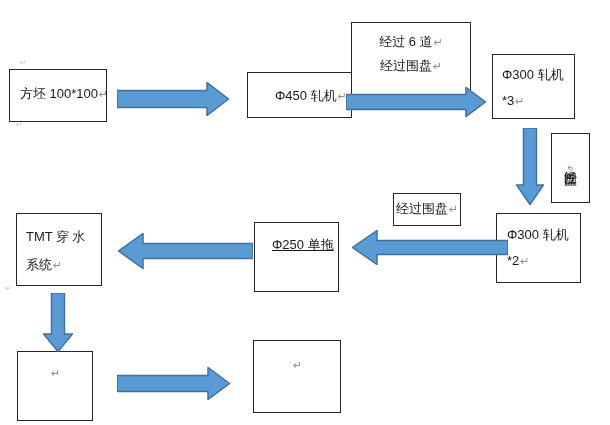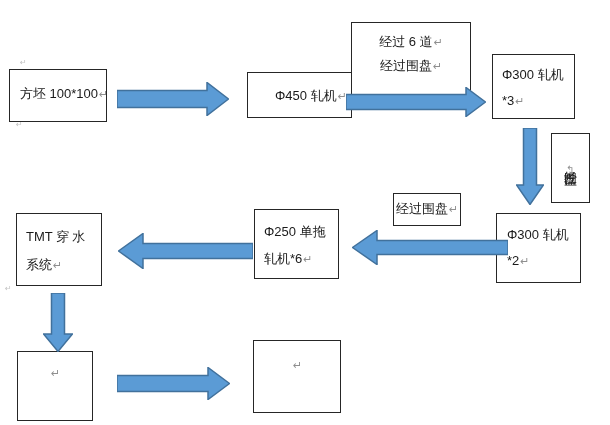--- a/index.html
+++ b/index.html
@@ -18,21 +18,21 @@
   
   .n-billet{left:9px;top:69px;width:98px;height:53px;padding:14px 12px 0 10px;}
   .n-mill450{left:247px;top:72px;width:105px;height:46px;padding:13px 0 0 27px;}
   .n-pass{left:351px;top:22px;width:120px;height:75px;padding-top:7px;text-align:center;line-height:24px;}
   .n-m300a{left:492px;top:54px;width:83px;height:65px;padding:7px 0 0 9px;line-height:26px;}
   .n-coilv{left:551px;top:133px;width:39px;height:70px;display:flex;align-items:center;justify-content:center;}
   .n-coilv .vtext{writing-mode:vertical-rl;text-orientation:upright;letter-spacing:1px;line-height:1;}
   .n-coilv .mark{writing-mode:vertical-rl;font-size:10px;}
   .n-m300b{left:496px;top:213px;width:85px;height:70px;padding:8px 0 0 10px;line-height:26px;}
   .n-coilnote{left:393px;top:193px;width:68px;height:33px;display:flex;align-items:center;justify-content:center;}
-  .n-mill250{left:254px;top:209px;width:85px;height:70px;padding:8px 0 0 9px;line-height:27px;}
+  .n-mill250{left:254px;top:222px;width:85px;height:70px;padding:8px 0 0 17px;line-height:27px;text-decoration:underline;}
   .n-tmt{left:16px;top:213px;width:86px;height:73px;padding:9px 0 0 9px;line-height:28px;}
   .n-tmt .sp{letter-spacing:3px;}
   .n-cool{left:17px;top:351px;width:76px;height:70px;padding-top:9px;text-align:center;line-height:24px;}
   .n-collect{left:253px;top:340px;width:88px;height:73px;padding-top:11px;text-align:center;line-height:25px;}
 </style>
 </head>
 <body>
 
 <div class="canvas">
 
@@ -66,21 +66,20 @@
     <div class="line"><span>Φ300 轧机</span></div>
     <div class="line"><span>*2</span><span class="mark">↵</span></div>
   </div>
 
   <div class="box n-coilnote">
     <div class="line"><span>经过围盘</span><span class="mark">↵</span></div>
   </div>
 
   <div class="box n-mill250">
     <div class="line"><span>Φ250 单拖</span></div>
-    <div class="line"><span>轧机*6</span><span class="mark">↵</span></div>
   </div>
 
   <div class="box n-tmt">
     <div class="line"><span>TMT</span>&nbsp;<span class="sp">穿水</span></div>
     <div class="line"><span>系统</span><span class="mark">↵</span></div>
   </div>
 
   <div class="box n-cool">
     <div class="line"><span class="mark">↵</span></div>
   </div>

